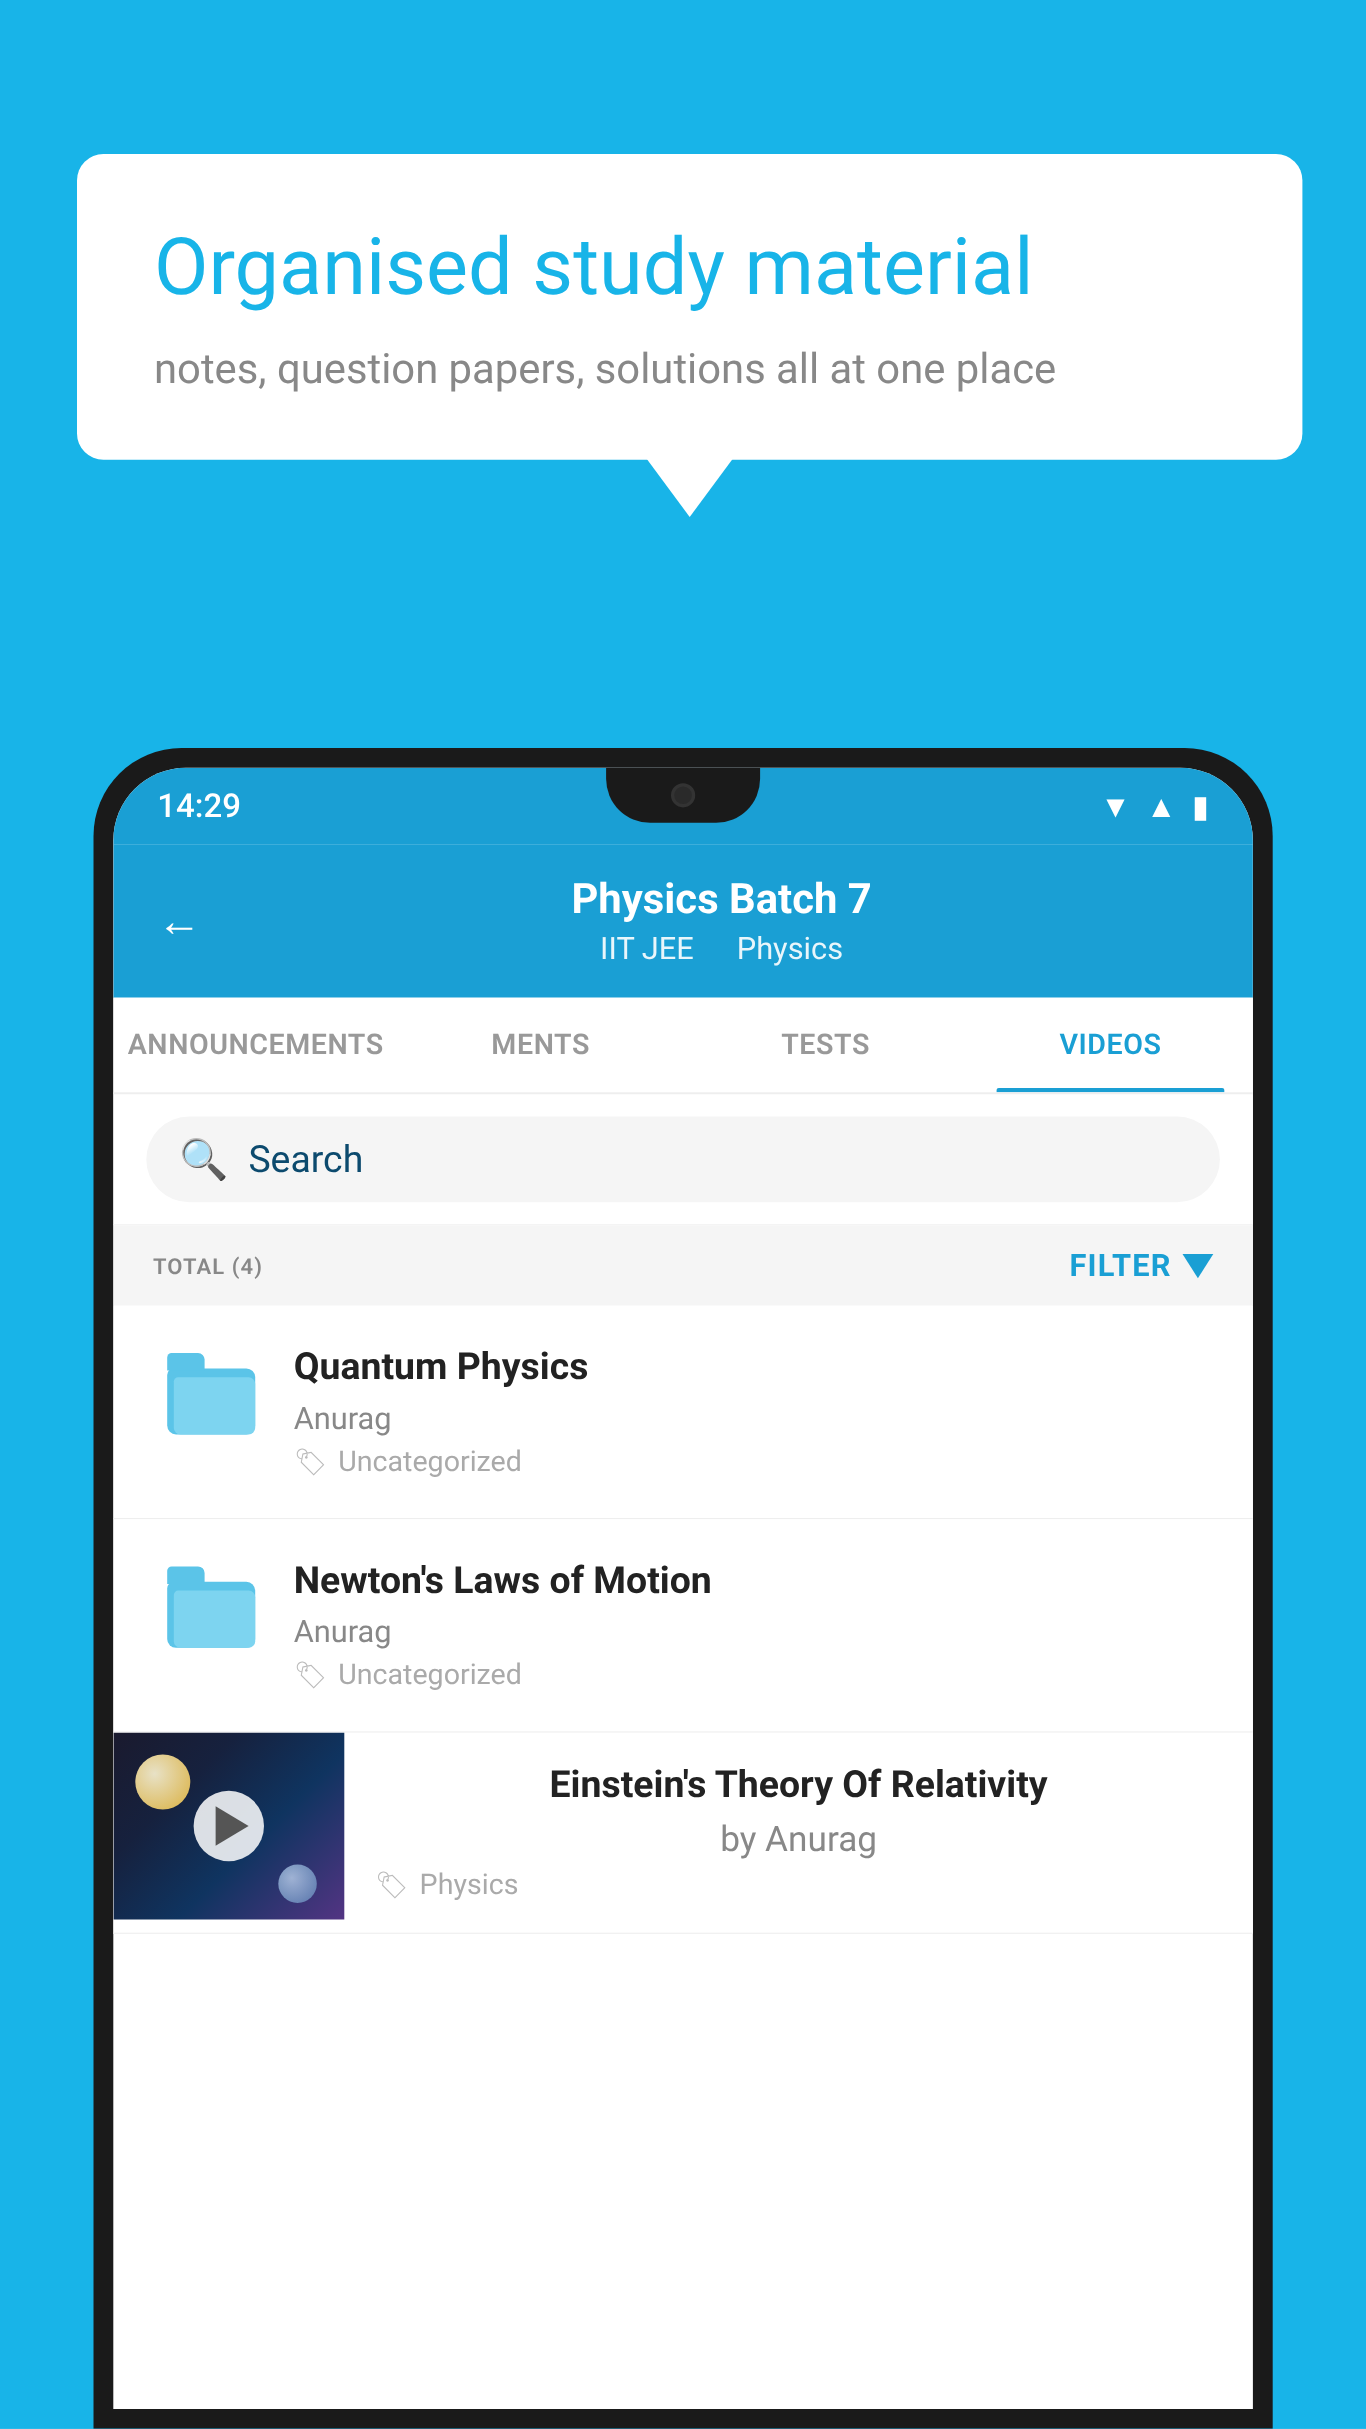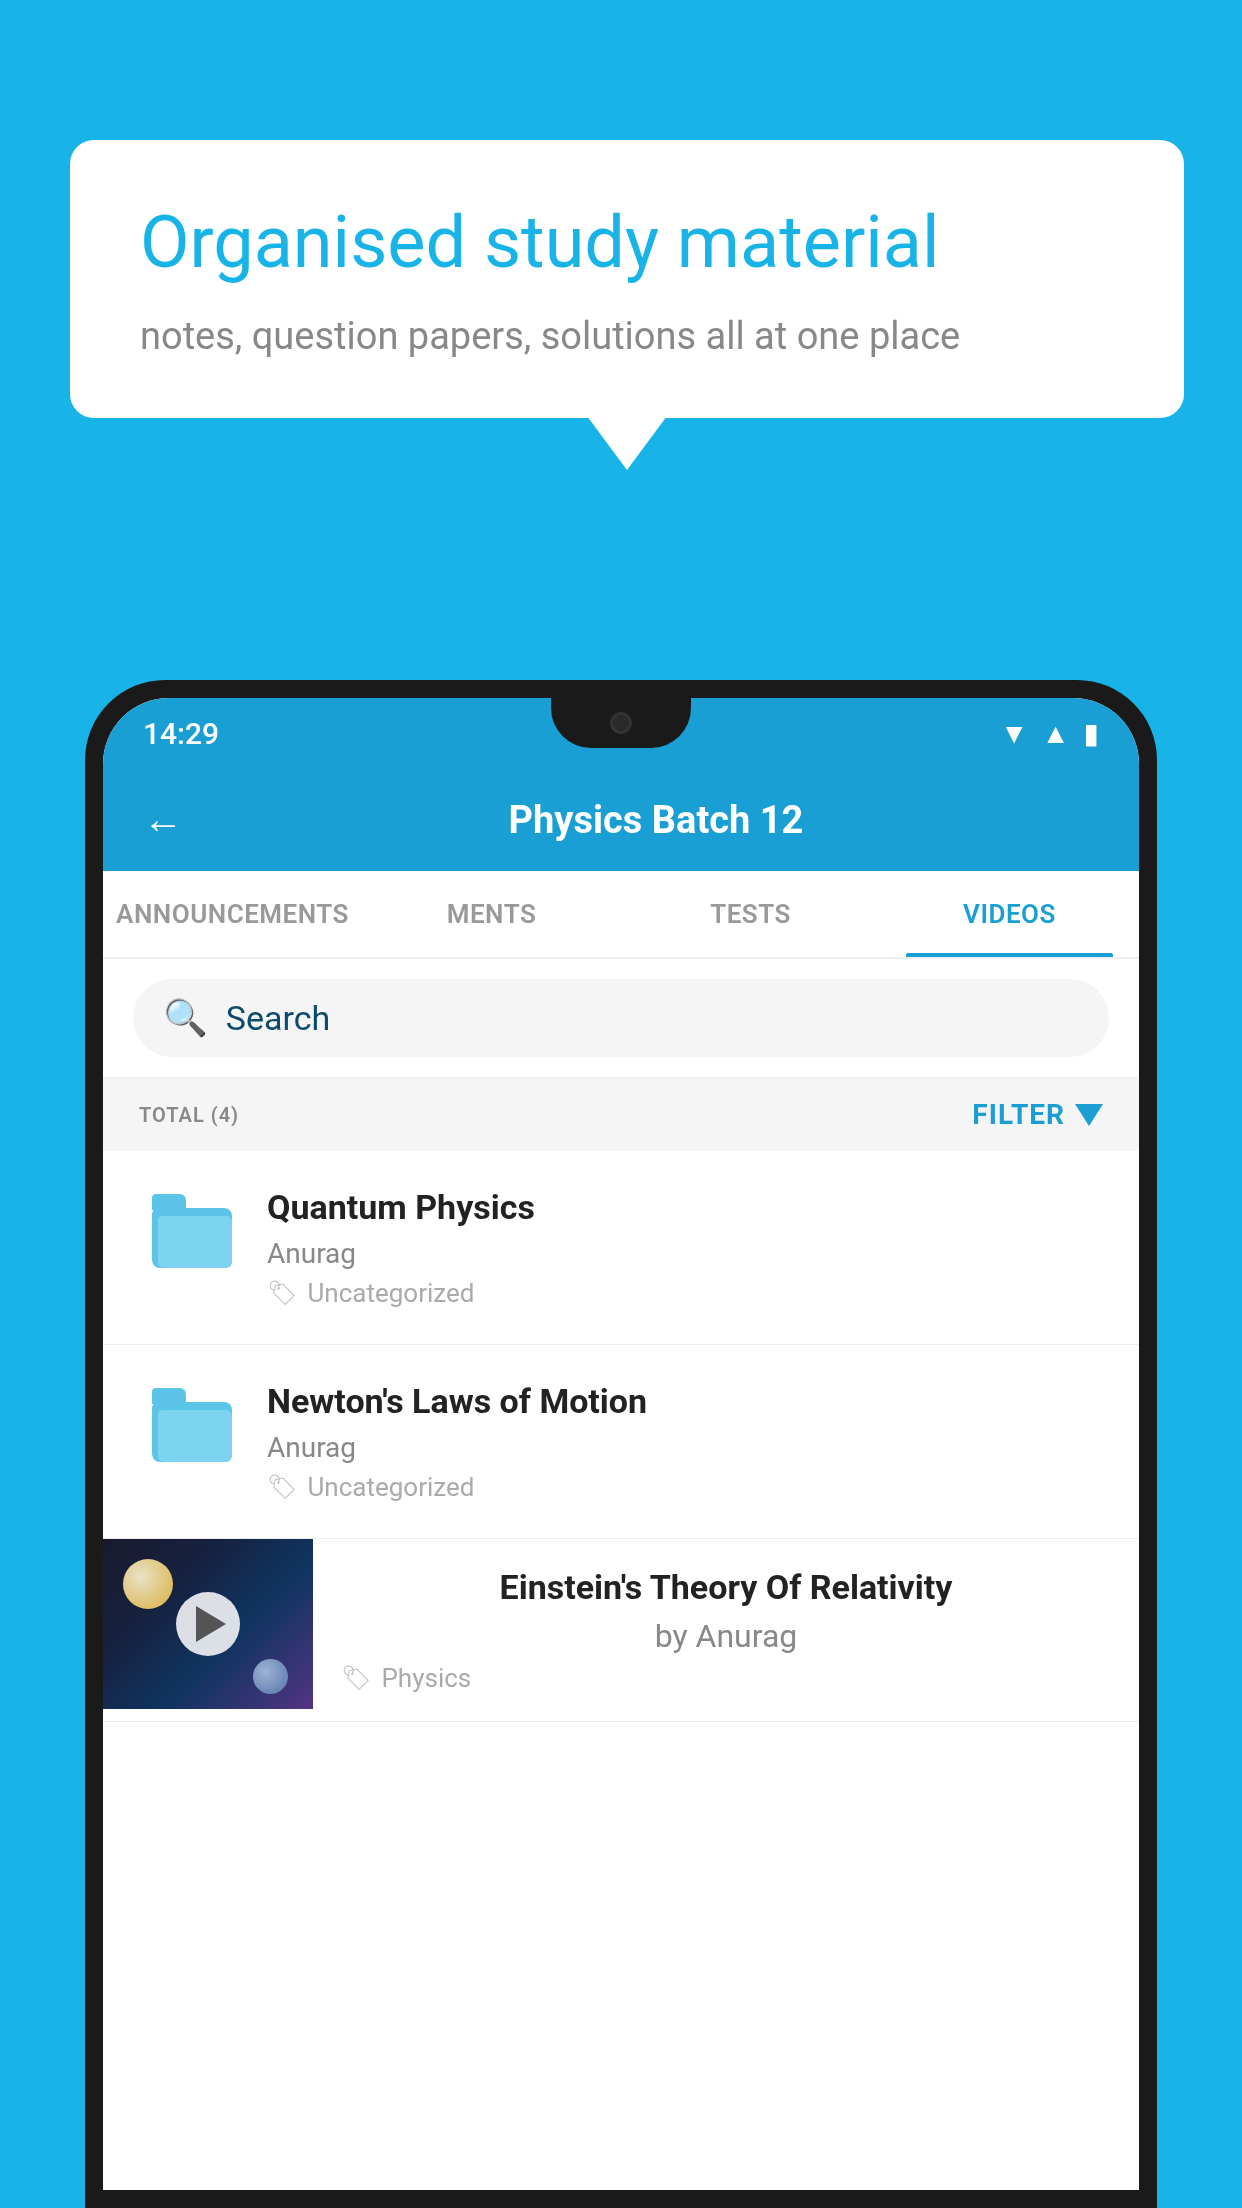--- a/index.html
+++ b/index.html
@@ -457,21 +457,26 @@
       <div class="status-icons">
         <span style="color:white;font-size:28px;">▼</span>
         <span style="color:white;font-size:28px;">▲</span>
         <span style="color:white;font-size:28px;">▮</span>
       </div>
     </div>
 
     <div class="app-header">
       <span class="back-arrow">←</span>
       <div class="header-title-section">
-        <div class="header-main-title">Physics Batch 12</div>
+        <div class="header-main-title">Physics Batch 7</div>
+        <div class="header-subtitle">
+          <span>IIT JEE</span>
+          <span>  </span>
+          <span>Physics</span>
+        </div>
       </div>
     </div>
 
     <div class="tab-bar">
       <div class="tab-item">
         <span>ANNOUNCEMENTS</span>
       </div>
       <div class="tab-item">
         <span>MENTS</span>
       </div>

